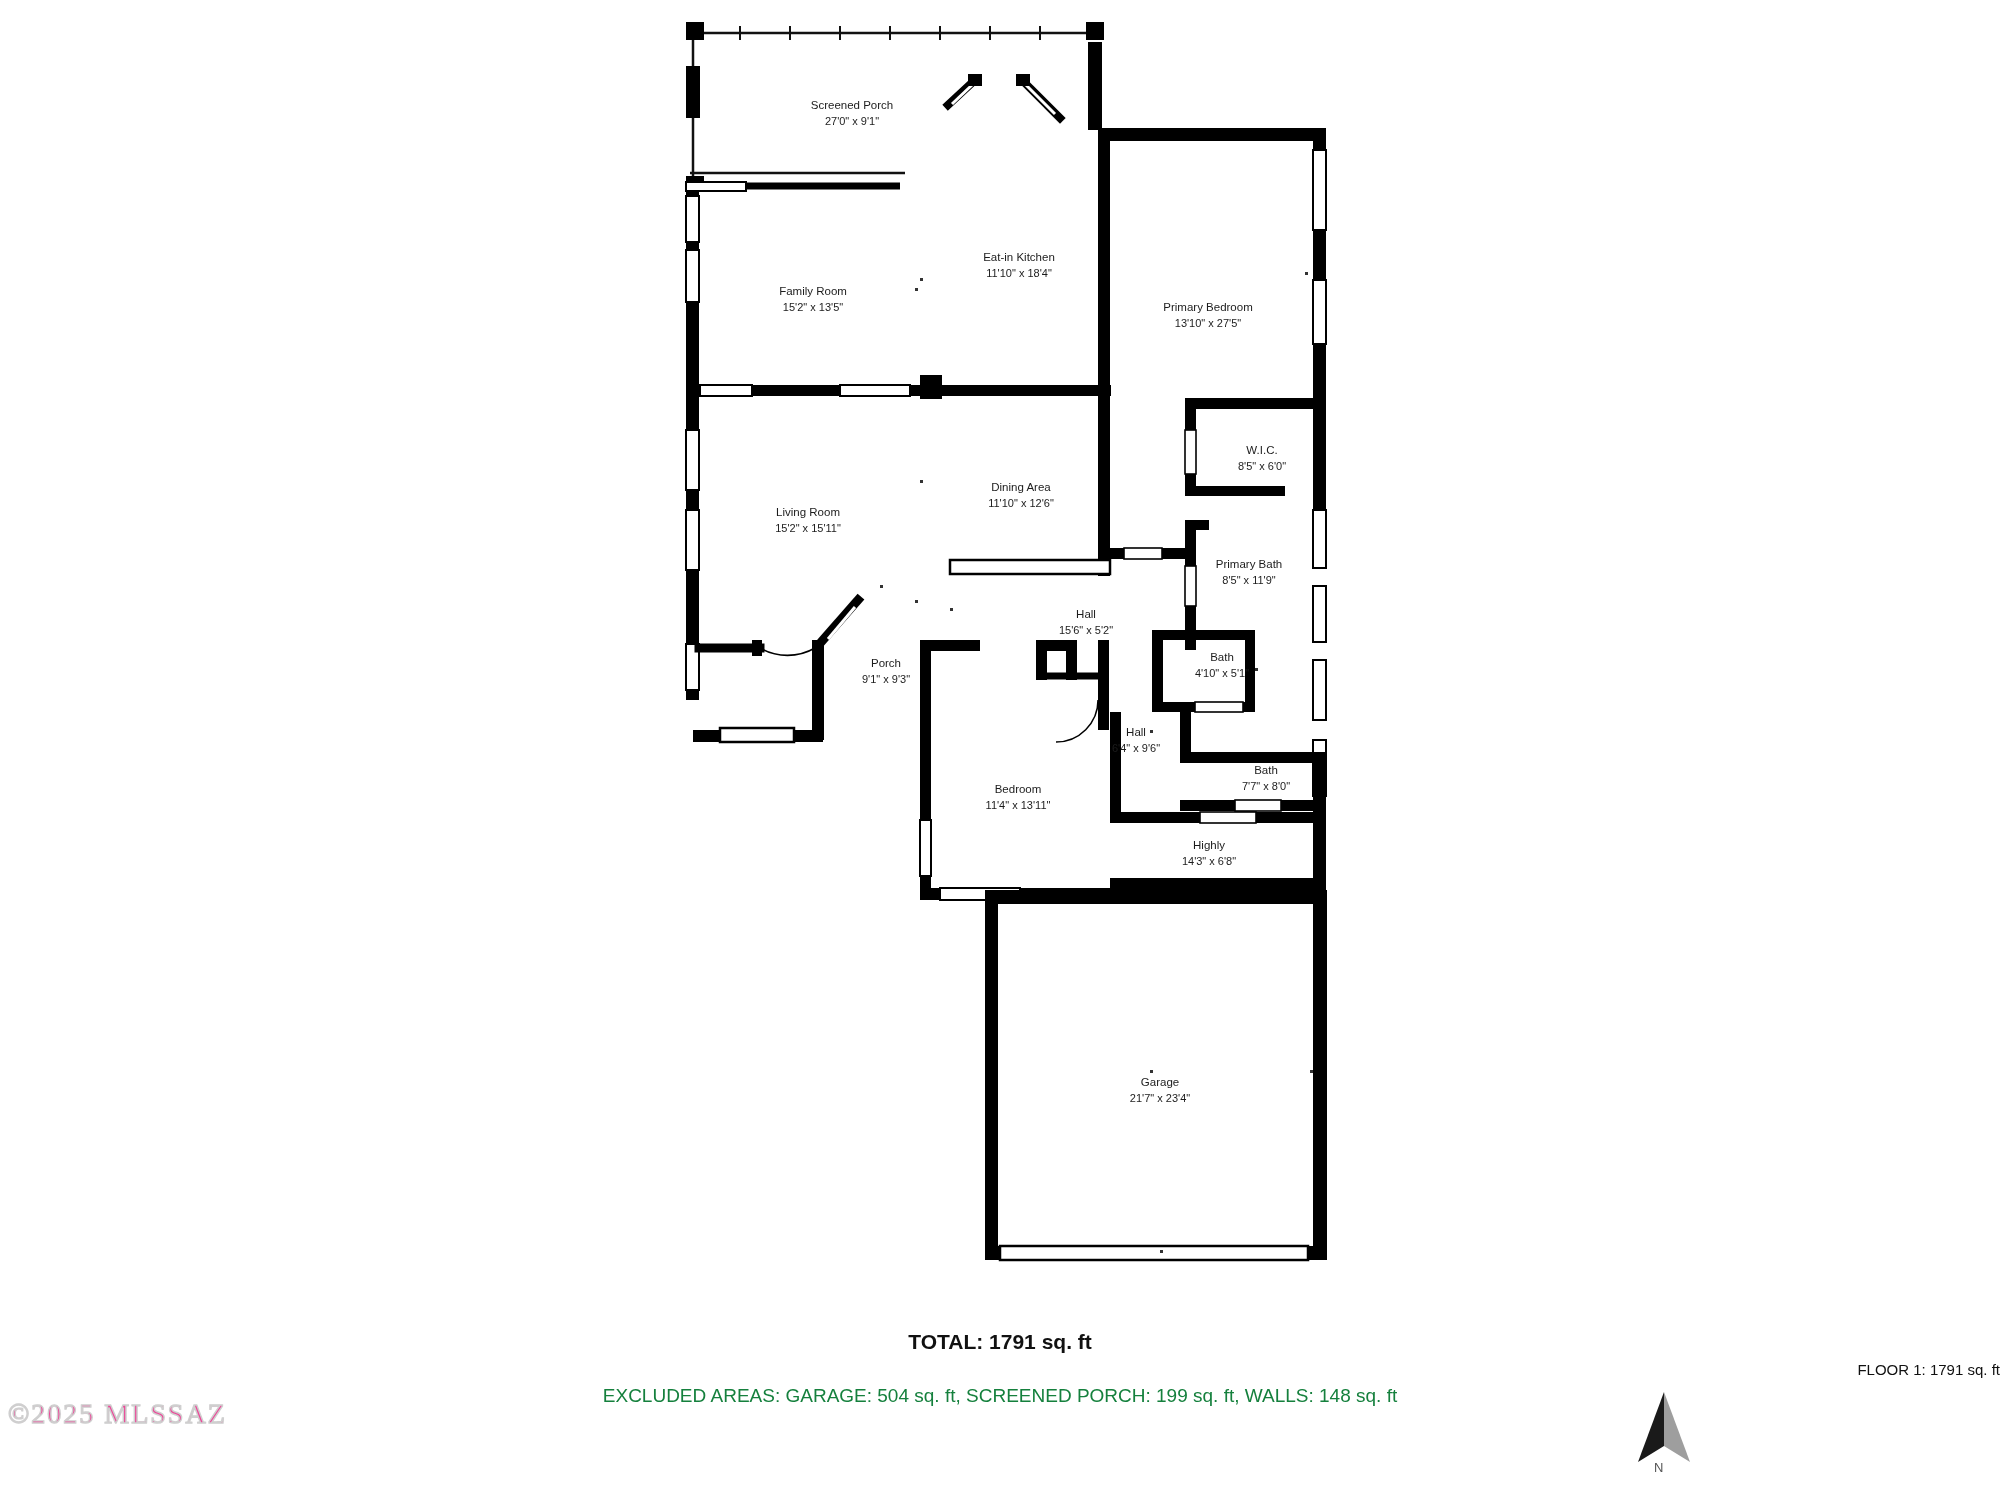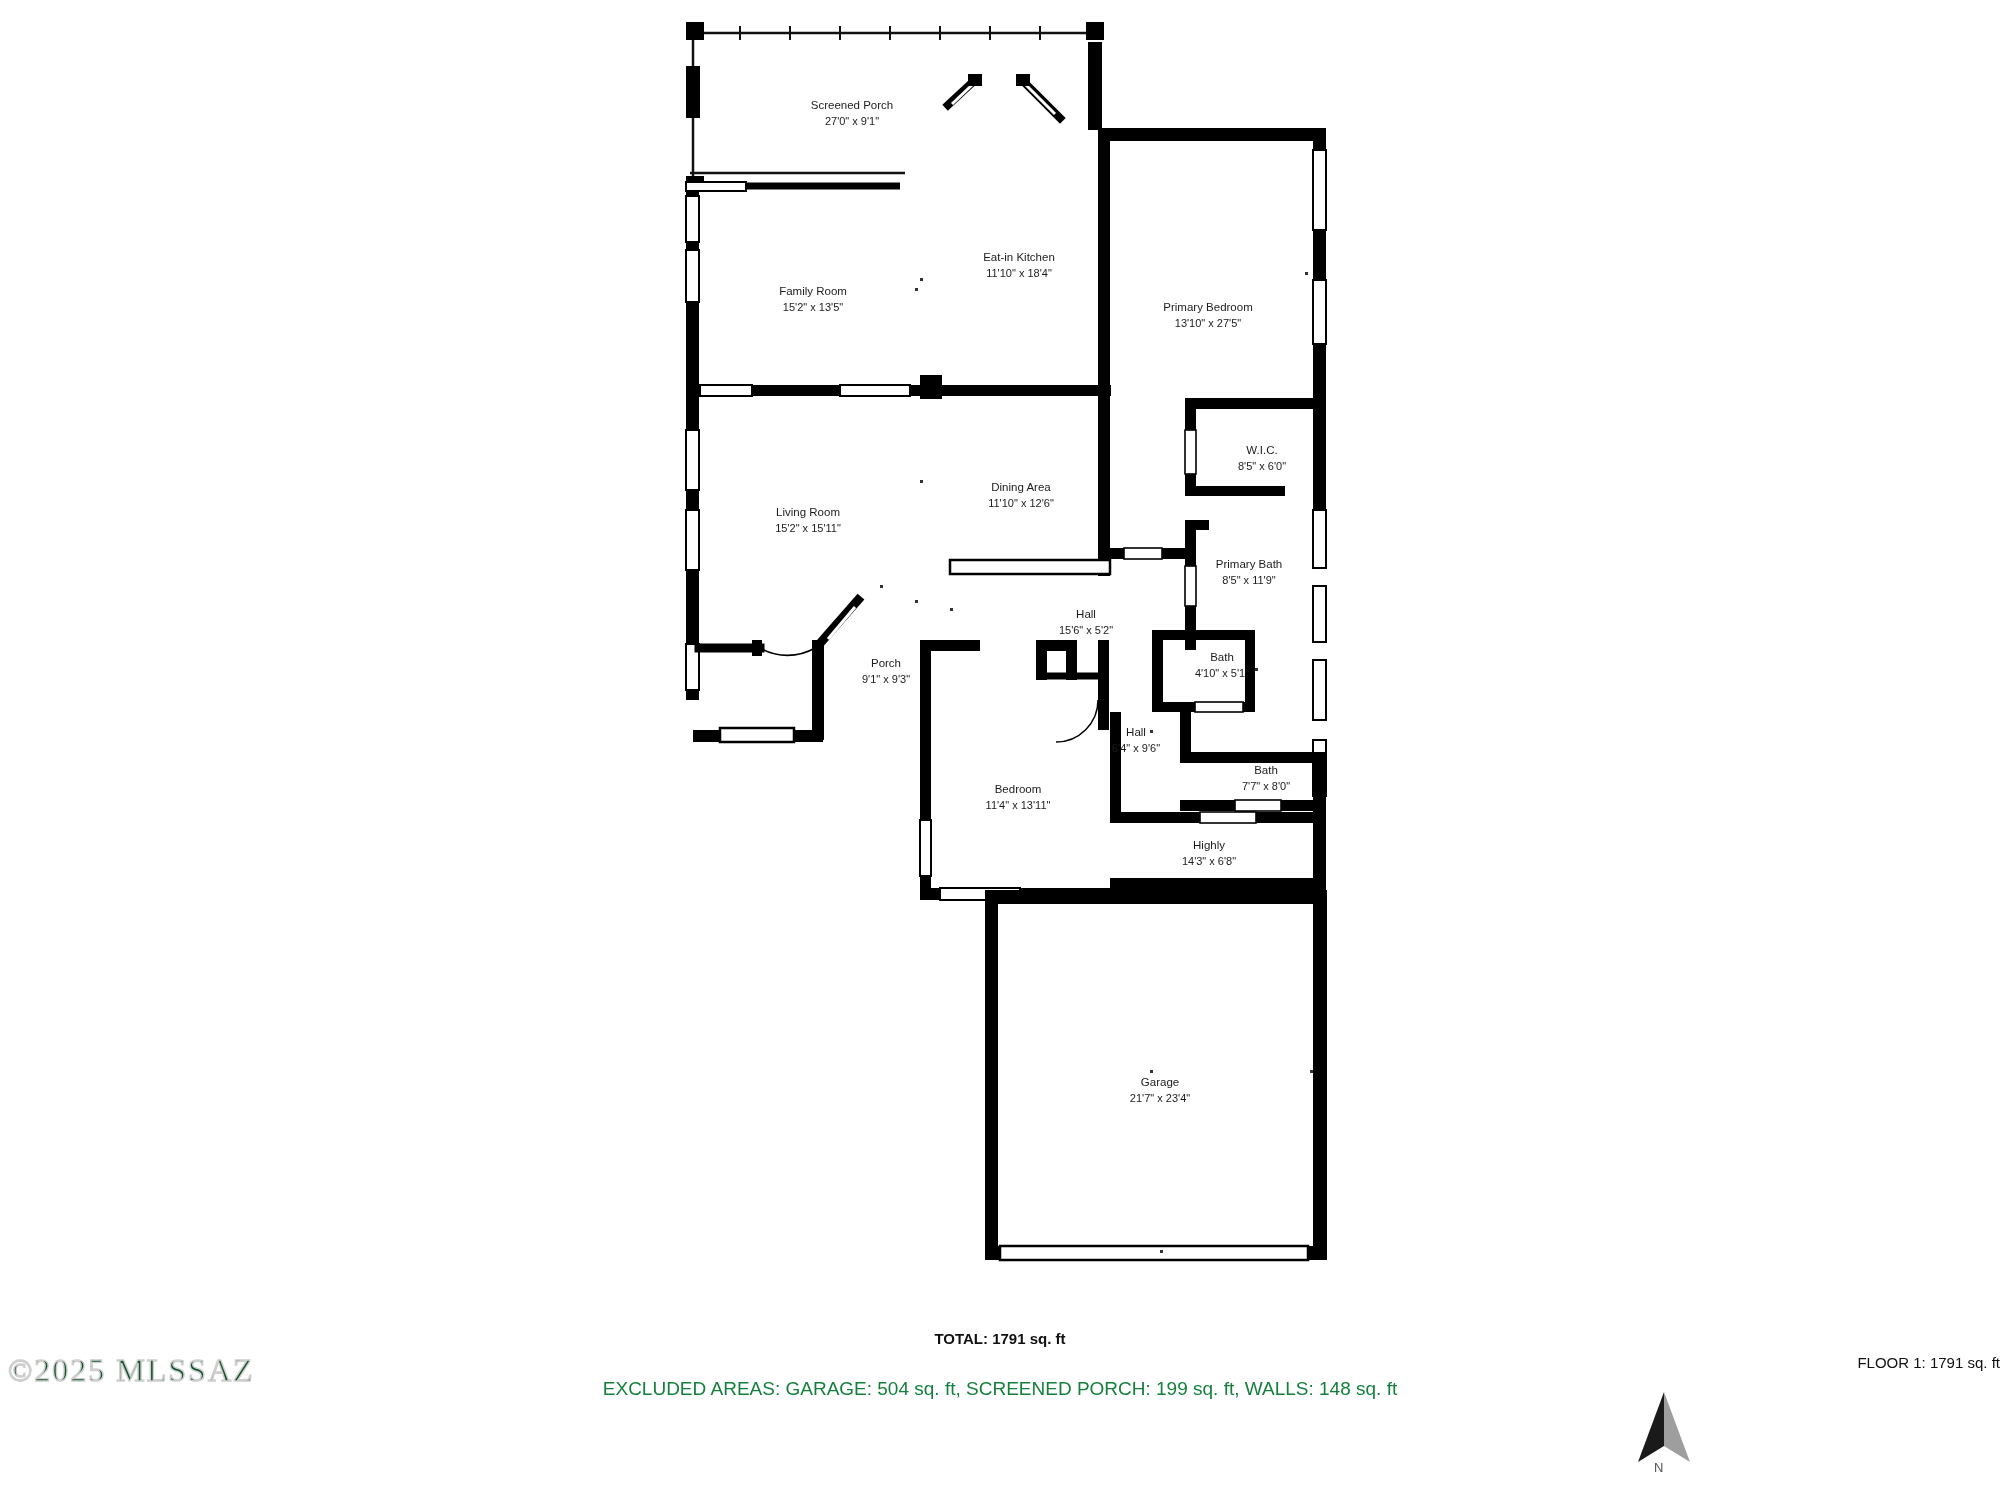--- a/index.html
+++ b/index.html
@@ -52,21 +52,21 @@
   }
 
   #summary {
     position: absolute;
     left: 0;
     top: 1330px;
     width: 2000px;
     text-align: center;
   }
   #summary .line-total {
-    font-size: 15px;
+    font-size: 21px;
     font-weight: bold;
     color: #111;
     margin-bottom: 7px;
   }
   #summary .line-floor {
     font-size: 15px;
     color: #111;
     margin-bottom: 7px;
     text-align: right;
   }
@@ -76,25 +76,25 @@
     margin-bottom: 18px;
   }
   #summary .line-credit {
     font-size: 12.5px;
     color: #333;
   }
 
   #watermark {
     position: absolute;
     left: 8px;
-    top: 1352px;
+    top: 1398px;
     font-family: "Liberation Serif", serif;
-    font-size: 32px;
+    font-size: 28px;
     letter-spacing: 2px;
-    color: #14532d;
+    color: #ec4899;
     -webkit-text-stroke: 1.4px #cfcfcf;
     text-shadow: 0 0 1px #bdbdbd;
     user-select: none;
   }
 
   #north-indicator {
     position: absolute;
     left: 1620px;
     top: 1390px;
     width: 90px;

